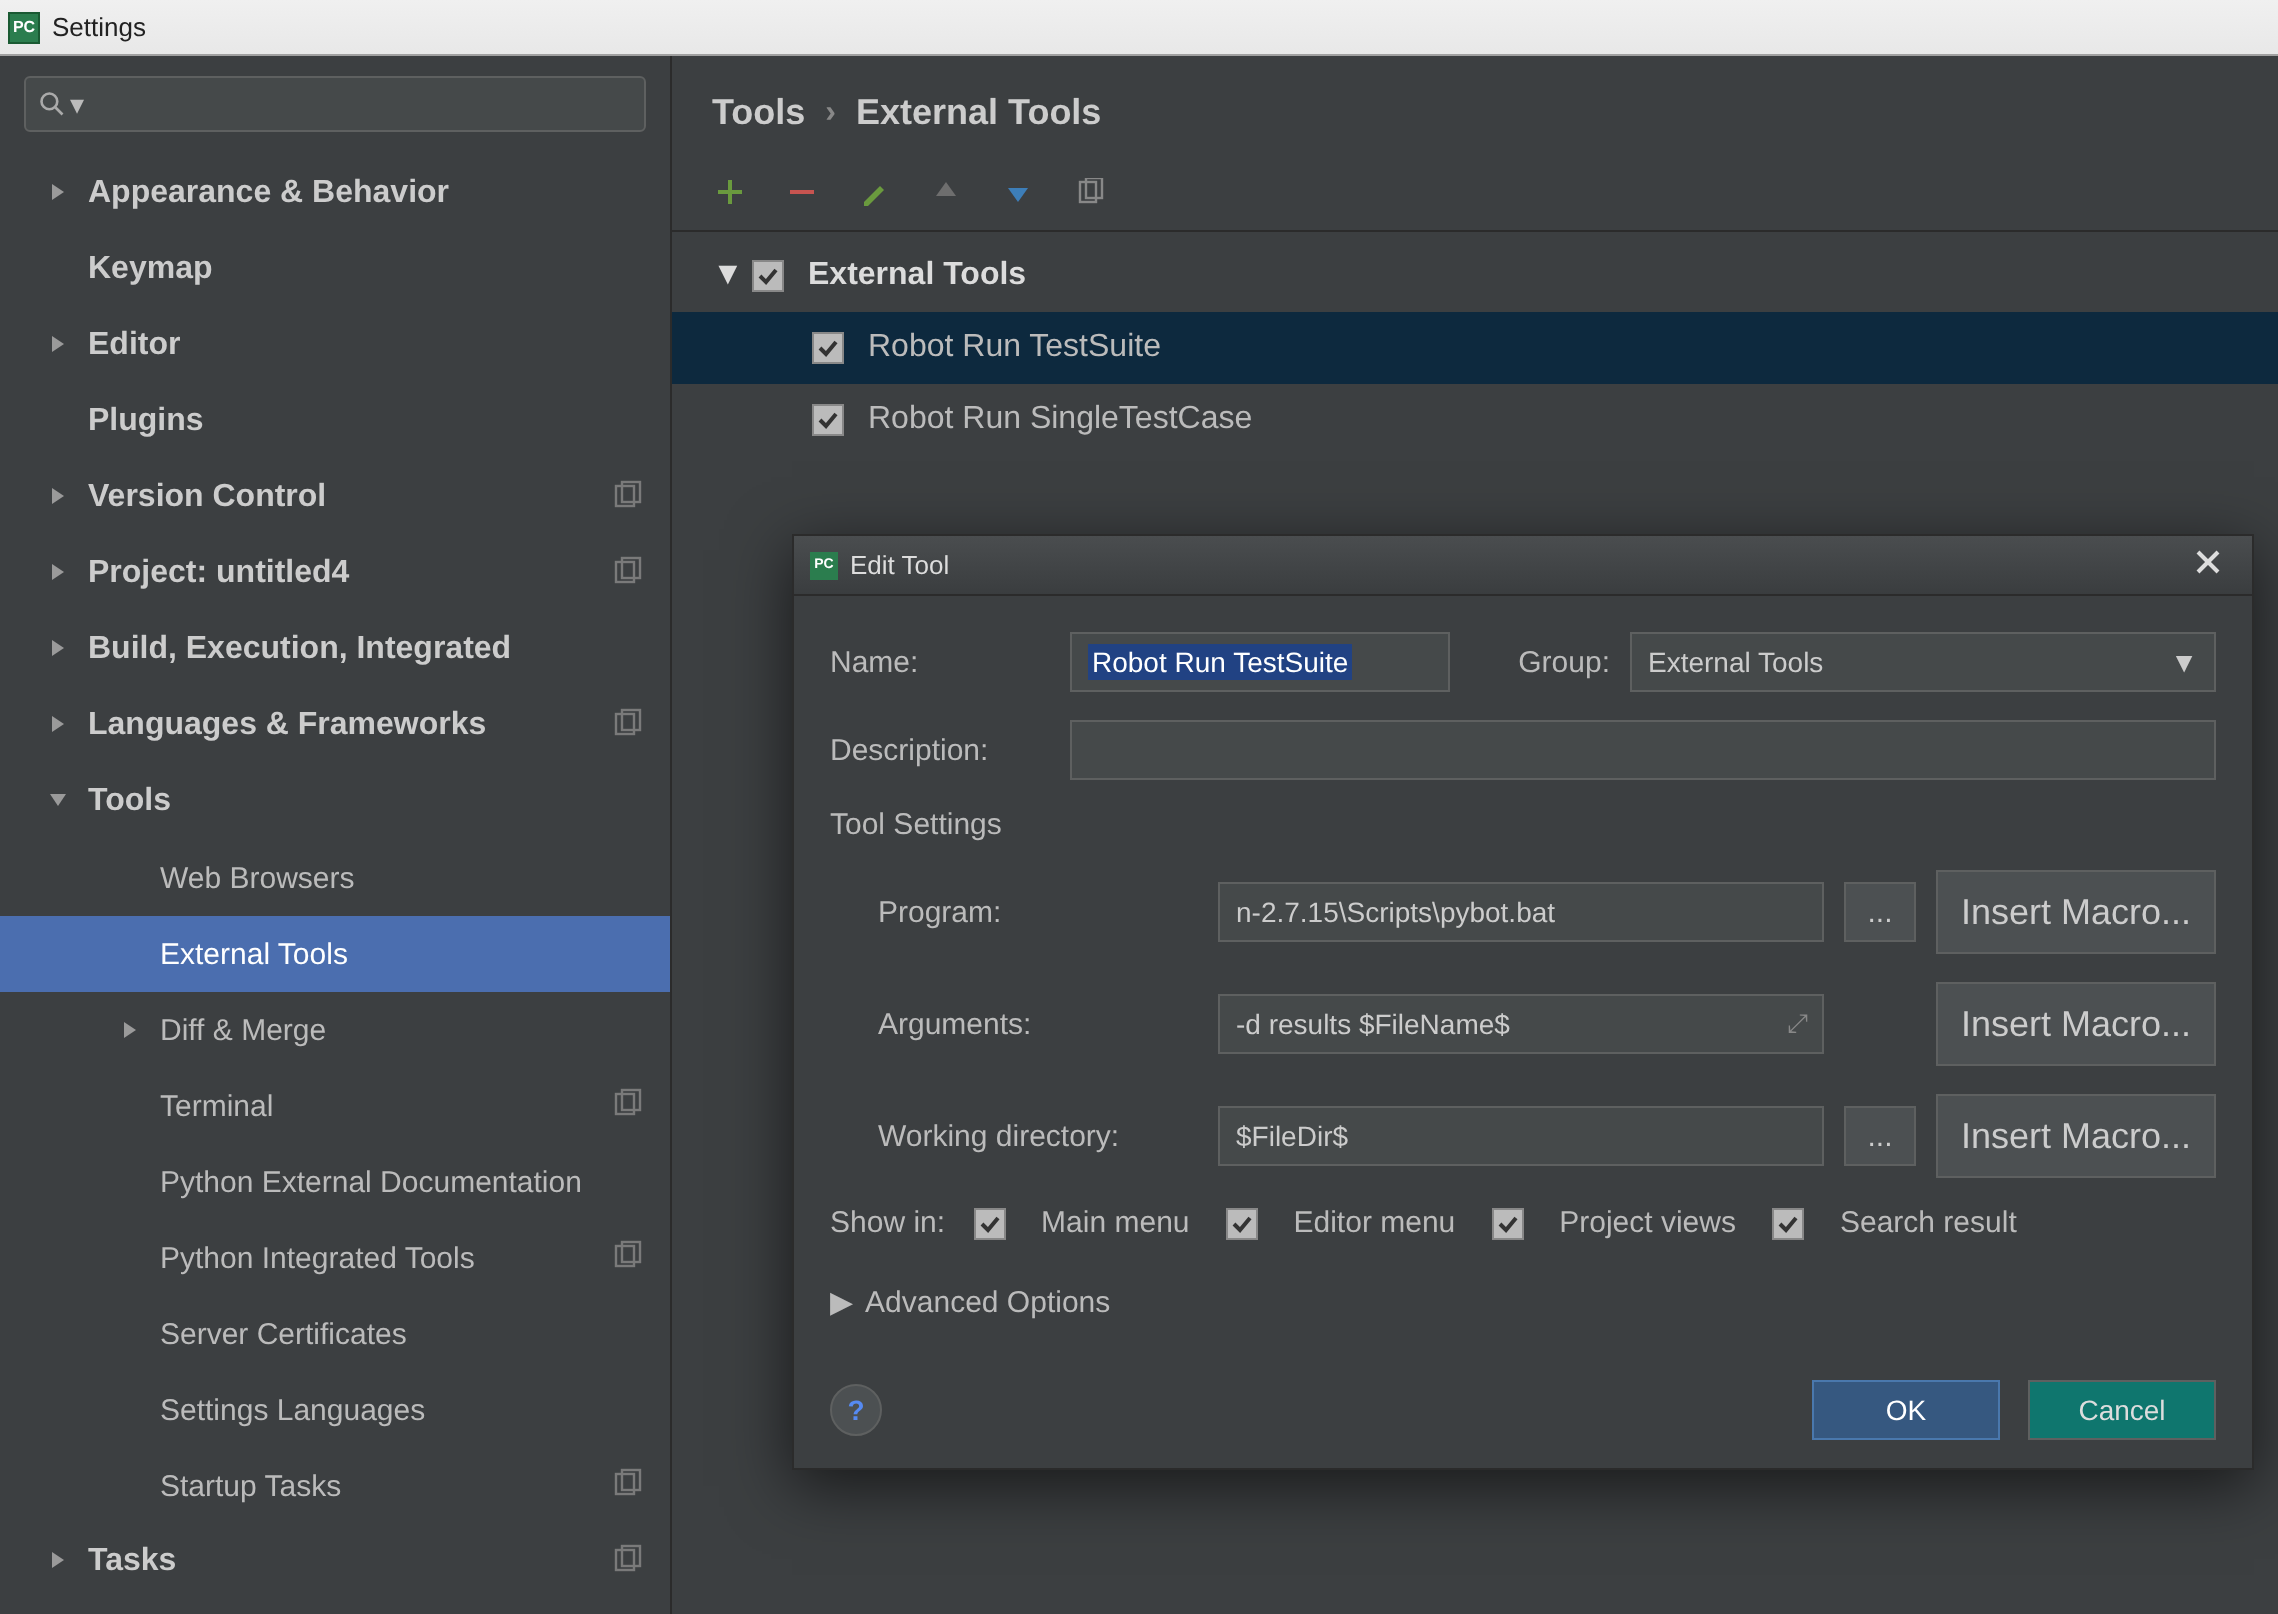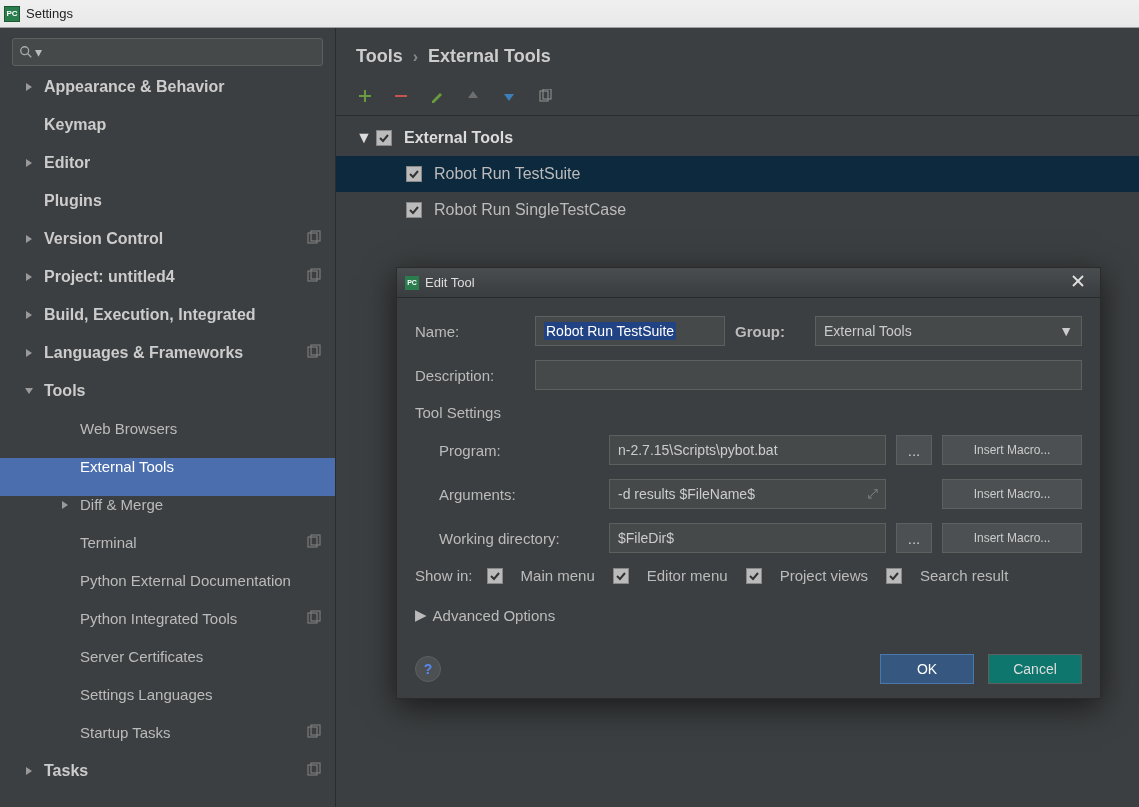--- a/index.html
+++ b/index.html
@@ -13,21 +13,21 @@
 
     
     .sidebar { width: 336px; background: #3c3f41; border-right: 1px solid #2b2b2b; display: flex; flex-direction: column; }
     .search-row { padding: 10px 12px 8px; }
     .search-input-wrap { display: flex; align-items: center; background: #45494a; border: 1px solid #5e6060; border-radius: 3px; padding: 2px 6px; height: 28px; }
     .search-input-wrap svg { width: 14px; height: 14px; fill: #aaa; }
     .search-input-wrap .chev { margin-left: 2px; }
     .search-input { flex: 1; background: transparent; border: 0; color: #bbb; outline: none; margin-left: 4px; }
 
     .tree { flex: 1; overflow: auto; padding-top: 4px; }
-    .tree-item { display: flex; height: 38px; padding-left: 24px; color: #bbbbbb; font-size: 16px; cursor: pointer; position: relative; }
+    .tree-item { display: flex; align-items: center; height: 38px; padding-left: 24px; color: #bbbbbb; font-size: 16px; cursor: pointer; position: relative; }
     .tree-item.bold { font-weight: 600; color: #cccccc; }
     .tree-item .chev { width: 12px; margin-right: 8px; color: #9a9a9a; }
     .tree-item .copy-icon { position: absolute; right: 14px; color: #7a7a7a; }
     .tree-item.level1 { padding-left: 60px; font-size: 15px; font-weight: 400; }
     .tree-item.selected { background: #4b6eaf; color: #ffffff; }
     .tree-item.expanded .chev svg { transform: rotate(90deg); }
 
     
     .content { flex: 1; display: flex; flex-direction: column; background: #3c3f41; position: relative; }
     .breadcrumb { padding: 18px 20px 12px; font-size: 18px; color: #cccccc; display: flex; align-items: center; gap: 10px; font-weight:600;}
@@ -37,41 +37,41 @@
     .list-area { padding-top: 4px; }
     .list-row { display: flex; align-items: center; height: 36px; padding-left: 20px; font-size: 16px; }
     .list-row.group { font-weight: 600; color: #dcdcdc; }
     .list-row .chev { width: 14px; margin-right:6px;}
     .list-row.selected-row { background: #0d293e; }
     .list-row.child { padding-left: 70px; }
     .cb { width: 16px; height: 16px; background: #bbbbbb; border: 1px solid #888; margin-right: 12px; display:flex; align-items:center; justify-content:center;}
     .cb svg { width:12px; height:12px; }
 
     
-    .overlay { position: absolute; left: 60px; top: 239px; right: 38px; }
+    .overlay { position: absolute; left: 60px; top: 239px; right: 12px; }
     .dialog { background: #3c3f41; border: 1px solid #2b2b2b; box-shadow: 0 8px 30px rgba(0,0,0,.6); }
     .dlg-title { height: 30px; background: linear-gradient(#4a4d4f,#3a3d3f); display: flex; align-items: center; padding: 0 8px; border-bottom: 1px solid #2b2b2b; position: relative;}
     .dlg-title .title { color: #ddd; font-size: 13px; }
     .dlg-title .app-icon { width: 14px; height: 14px; background: #2b7d4e; margin-right: 6px; font-size:7px; color:#fff; display:flex; align-items:center; justify-content:center; font-weight:bold;}
     .dlg-close { position: absolute; right: 6px; top: 3px; width: 32px; height: 20px; display:flex; align-items:center; justify-content:center; cursor:pointer;}
     .dlg-body { padding: 18px; font-size: 15px; }
 
     .frow { display: grid; grid-template-columns: 110px 1fr; align-items: center; margin-bottom: 14px; gap: 10px;}
     .frow.label-row { grid-template-columns: 110px 190px 70px 1fr; }
     .txt-input { height: 30px; background: #45494a; border: 1px solid #5e6060; color: #ccc; padding: 0 8px; font-size: 14px; outline: none; }
     .txt-input.sel { background:#45494a; }
     .txt-input.sel span { background:#214283; color:#fff; padding:1px 2px; }
     .txt-display { height:30px; display:flex; align-items:center; padding:0 8px; }
     .dd { display: flex; align-items: center; justify-content: space-between; padding-right:8px; }
 
     .section-h { color: #bbbbbb; font-size: 15px; margin: 10px 0 14px; }
     .tool-settings { padding-left: 24px; }
     .trow { display: grid; grid-template-columns: 160px 1fr 36px 140px; gap: 10px; margin-bottom: 14px; align-items:center;}
     .tiny-btn { height: 30px; background: #4c5052; border: 1px solid #5e6060; color: #ccc; display:flex; align-items:center; justify-content:center; cursor:pointer; }
-    .macro-btn { height: 30px; background: #4c5052; border: 1px solid #5e6060; color: #ccc; display:flex; align-items:center; justify-content:center; cursor:pointer; font-size:12px;}
+    .macro-btn { height: 42px; background: #4c5052; border: 1px solid #5e6060; color: #ccc; display:flex; align-items:center; justify-content:center; cursor:pointer; font-size:18px;}
 
     .showin { display: flex; align-items: center; gap: 8px; margin-top: 12px; flex-wrap: wrap;}
     .showin .lab { margin-right: 6px; }
     .showin .opt { display:flex; align-items:center; gap:6px; margin-right:10px;}
 
     .adv { display:flex; align-items:center; gap:6px; margin-top: 22px; cursor:pointer;}
 
     .dlg-buttons { display: flex; justify-content: flex-end; gap: 14px; padding: 12px 18px 14px; align-items:center;}
     .help-icon { width:26px; height:26px; border-radius:50%; background:#4c5052; color:#568af2; display:flex; align-items:center; justify-content:center; font-weight:bold; margin-right:auto; border:1px solid #5e6060; cursor:pointer;}
     .btn { height: 30px; min-width: 94px; background: #0f766e; border: 1px solid #5e6060; color: #ddd; cursor:pointer; font-size:14px;}
@@ -309,21 +309,21 @@
               </svg>
           </div>
         </div>
         <div class="dlg-body">
 
           <div class="frow label-row">
             <div>Name:</div>
             <div class="txt-input sel txt-display">
                 <span>Robot Run TestSuite</span>
               </div>
-            <div style="font-weight:bold;">Group:</div>
+            <div style="text-align:right;">Group:</div>
             <div class="txt-input dd txt-display">
               <span>External Tools</span>
               <span>▼</span>
             </div>
           </div>
 
           <div class="frow">
             <div>Description:</div>
             <input class="txt-input" value="" style="">
           </div>

